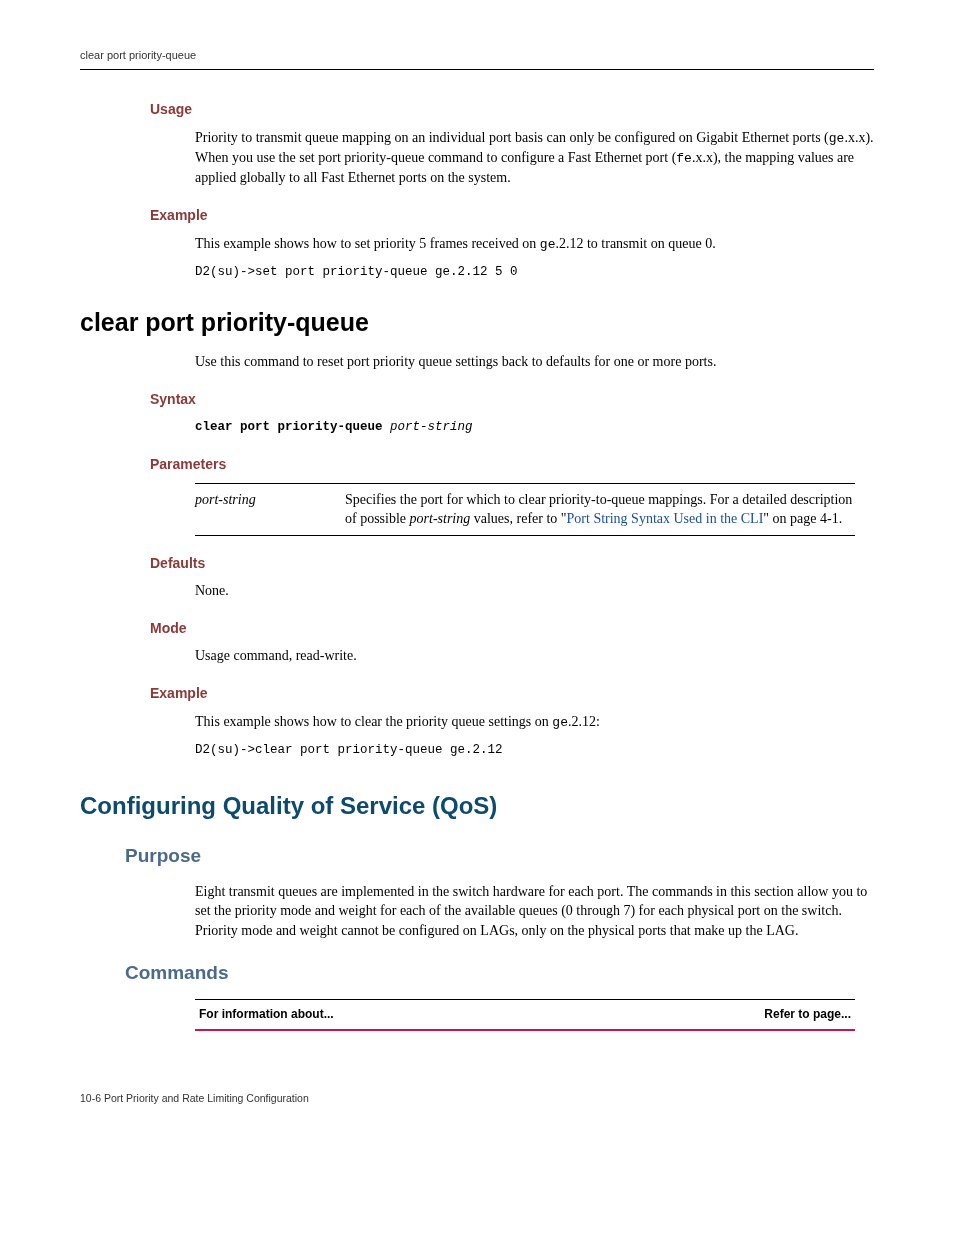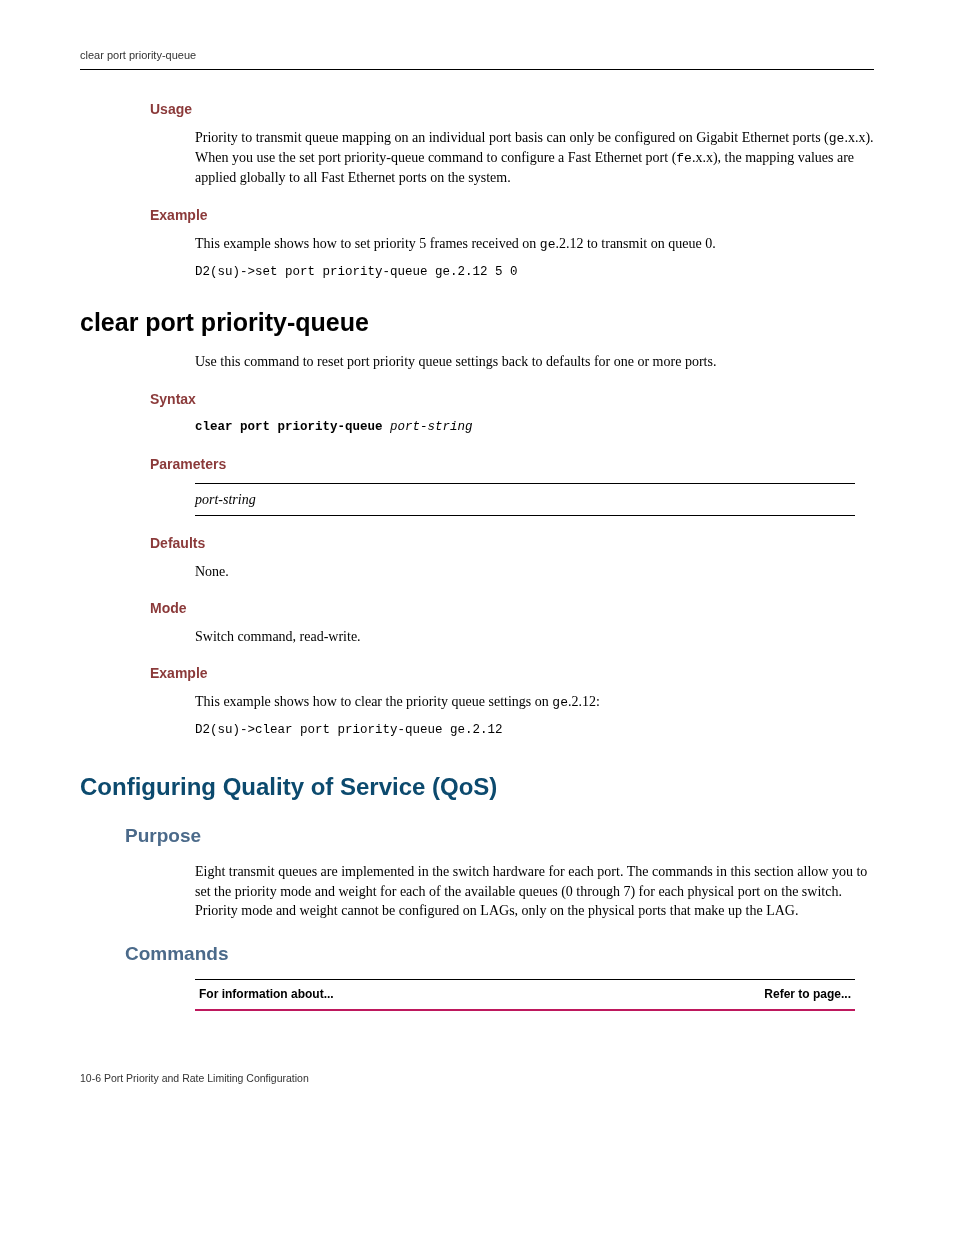--- a/index.html
+++ b/index.html
@@ -130,28 +130,31 @@
 <h1 class="main">clear port priority-queue</h1>
 <p class="body">Use this command to reset port priority queue settings back to defaults for one or more ports.</p>
 
 <h3 class="lab">Syntax</h3>
 <div class="codeblock"><span class="bold">clear port priority-queue </span><span class="ital">port-string</span></div>
 
 <h3 class="lab">Parameters</h3>
 <div class="param-table">
   <div class="param-row">
     <div class="param-name">port‑string</div>
+    <div class="param-desc">
+      <span>Specifies the port for which to clear priority-to-queue mappings. For a detailed description of possible </span><em>port‑string</em><span> values, refer to "</span><span class="link">Port String Syntax Used in the CLI</span><span>" on page 4‑1.</span>
+    </div>
   </div>
 </div>
 
 <h3 class="lab">Defaults</h3>
 <p class="body">None.</p>
 
 <h3 class="lab">Mode</h3>
-<p class="body">Switch command, read‑write.</p>
+<p class="body">Usage command, read‑write.</p>
 
 <h3 class="lab">Example</h3>
 <p class="body">
   <span>This example shows how to clear the priority queue settings on </span><span class="mono-inline">ge</span><span>.2.12:</span>
 </p>
 <div class="codeblock">D2(su)-&gt;clear port priority-queue ge.2.12</div>
 
 <h1 class="section">Configuring Quality of Service (QoS)</h1>
 
 <h2 class="sub">Purpose</h2>

